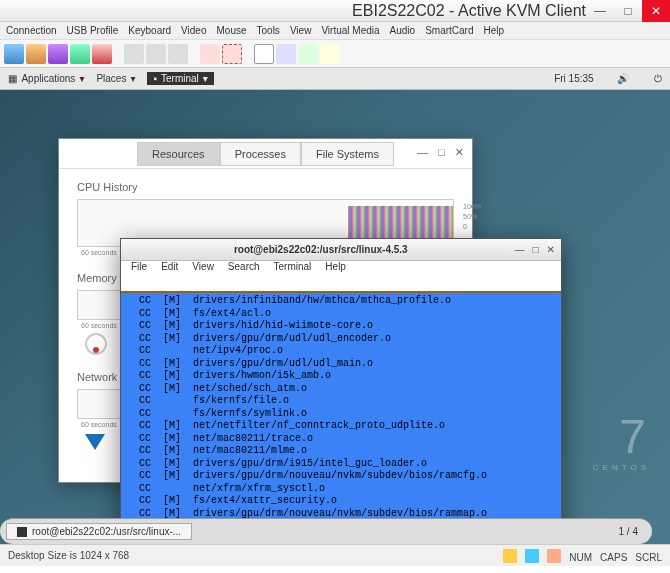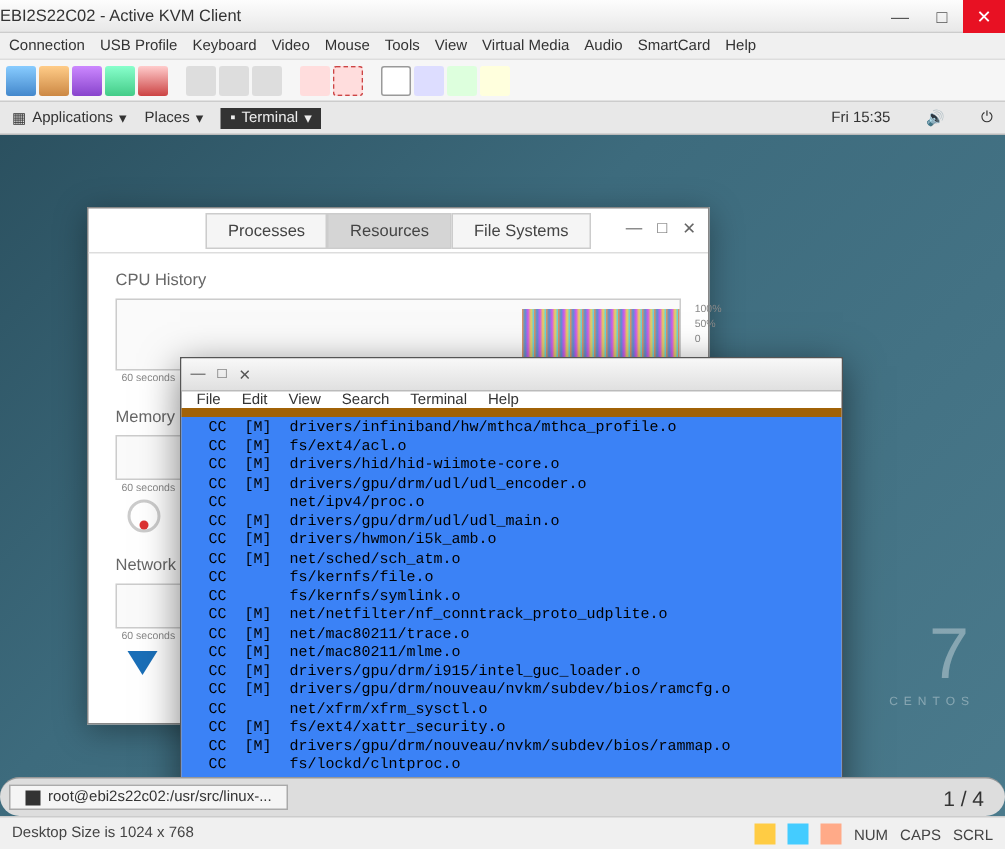--- a/index.html
+++ b/index.html
@@ -1,19 +1,19 @@
 <!DOCTYPE html>
 <html><head>
 <meta charset="utf-8">
 <style>
 * { margin: 0; padding: 0; box-sizing: border-box; font-family: Arial, sans-serif; }
 body { width: 670px; height: 573px; background: #fff; overflow: hidden; position: relative; }
 
 .kvm-titlebar { height: 22px; background: linear-gradient(#fdfdfd,#e8e8e8); display: flex; align-items: center; border-bottom: 1px solid #ccc; }
-.kvm-title { flex: 1; text-align: left; font-size: 11px; color: #333; }
+.kvm-title { flex: 1; text-align: right; font-size: 16px; color: #333; }
 .kvm-btns { display: flex; }
 .kvm-btn { width: 28px; height: 22px; display: flex; align-items: center; justify-content: center; font-size: 12px; }
 .kvm-close { background: #e81123; color: #fff; }
 .kvm-min, .kvm-max { color: #555; }
 
 .kvm-menu { height: 18px; background: #f0f0f0; display: flex; align-items: center; padding: 0 6px; gap: 10px; font-size: 10px; color: #333; border-bottom: 1px solid #ddd; }
 .kvm-menu span { cursor: default; }
 
 .kvm-toolbar { height: 28px; background: #f6f6f6; display: flex; align-items: center; padding: 0 4px; gap: 2px; border-bottom: 1px solid #ccc; }
 .tb-icon { width: 20px; height: 20px; border-radius: 2px; display: inline-block; }
@@ -38,30 +38,30 @@
 .graph-ticks { position: absolute; right: -28px; top: 2px; font-size: 7px; color: #888; line-height: 1.4; }
 .graph-x { font-size: 7px; color: #888; margin-top: 2px; display: flex; justify-content: space-between; padding: 0 4px; }
 .gauge { width: 22px; height: 22px; border: 2px solid #ccc; border-radius: 50%; position: relative; margin: 4px 0 0 8px; }
 .gauge::after { content: ''; position: absolute; width: 6px; height: 6px; background: #d33; border-radius: 50%; left: 6px; top: 12px; }
 .arrow-dn { width: 0; height: 0; border-left: 10px solid transparent; border-right: 10px solid transparent; border-top: 16px solid #1a6fb8; margin: 6px 0 0 8px; }
 
 .term { position: absolute; top: 170px; left: 120px; width: 442px; height: 300px; background: #fff; border: 1px solid #555; box-shadow: 0 6px 24px rgba(0,0,0,0.5); display: flex; flex-direction: column; }
 .term-titlebar { height: 22px; background: linear-gradient(#f8f8f8,#e0e0e0); display: flex; align-items: center; padding: 0 6px; border-bottom: 1px solid #bbb; }
 .term-title { flex: 1; text-align: center; font-size: 10px; font-weight: bold; color: #333; }
 .term-ctrls { display: flex; gap: 8px; font-size: 10px; color: #555; }
-.term-menu { height: 17px; display: flex; align-items: flex-end; gap: 14px; padding: 0 10px; font-size: 10px; color: #333; border-bottom: 6px solid #a16207; }
+.term-menu { height: 32px; display: flex; align-items: flex-start; gap: 14px; padding: 0 10px; font-size: 10px; color: #333; border-bottom: 2px solid #a16207; }
 .term-body { flex: 1; background: #3b82f6; padding: 2px 6px; font-family: 'Courier New', monospace; font-size: 10px; line-height: 1.25; color: #000; overflow: hidden; white-space: pre; }
 
 .centos-mark { position: absolute; right: 18px; bottom: 80px; color: rgba(255,255,255,0.35); font-size: 48px; font-weight: 100; letter-spacing: 6px; }
 .centos-txt { position: absolute; right: 20px; bottom: 72px; color: rgba(255,255,255,0.35); font-size: 8px; letter-spacing: 4px; }
 
-.gnome-task { position: absolute; bottom: 0; left: 0; right: 0; height: 26px; background: #ddd; border-top: 1px solid #999; display: flex; align-items: center; padding: 0 6px; gap: 8px; border-radius: 13px; }
+.gnome-task { position: absolute; bottom: 0; left: 0; right: 18px; height: 26px; background: #ddd; border-top: 1px solid #999; display: flex; align-items: center; padding: 0 6px; gap: 8px; border-radius: 13px; }
 .task-item { background: #f5f5f5; border: 1px solid #aaa; padding: 2px 10px; font-size: 10px; color: #333; display: flex; align-items: center; gap: 5px; }
 .task-item.active { background: #c8c8c8; }
-.task-ws { margin-left: auto; font-size: 14px; color: #333; padding: 0 8px; }
+.task-ws { margin-left: auto; font-size: 10px; color: #333; padding: 0 8px; }
 
 .kvm-status { height: 22px; background: #f0f0f0; border-top: 1px solid #ccc; display: flex; align-items: center; padding: 0 8px; font-size: 10px; color: #444; }
 .kvm-status-right { margin-left: auto; display: flex; gap: 8px; align-items: flex-end; }
 .st-ico { width: 14px; height: 14px; display: inline-block; }
 </style>
 </head>
 <body>
 
 <div class="kvm-titlebar">
   <div class="kvm-title">EBI2S22C02 - Active KVM Client</div>
@@ -118,22 +118,22 @@
       <span>⏻</span>
     </div>
   </div>
 
   <div class="centos-mark">7</div>
   <div class="centos-txt">CENTOS</div>
 
   <div class="sysmon">
     <div class="sysmon-titlebar">
       <div class="sysmon-tabs">
+        <div class="sysmon-tab active">Resources</div>
         <div class="sysmon-tab">Processes</div>
-        <div class="sysmon-tab active">Resources</div>
         <div class="sysmon-tab">File Systems</div>
       </div>
       <div class="sysmon-ctrls">
         <span>—</span>
         <span>□</span>
         <span>✕</span>
       </div>
     </div>
     <div class="sysmon-body">
       <div class="sysmon-section">
@@ -166,20 +166,21 @@
         <div class="graph-x">
             <span>60 seconds</span>
           </div>
         <div class="arrow-dn"></div>
       </div>
     </div>
   </div>
 
   <div class="term">
     <div class="term-titlebar">
+      <div class="term-title">root@ebi2s22c02:/usr/src/linux-4.5.3</div>
       <div class="term-ctrls">
         <span>—</span>
         <span>□</span>
         <span>✕</span>
       </div>
     </div>
     <div class="term-menu">
       <span>File</span>
       <span>Edit</span>
       <span>View</span>

